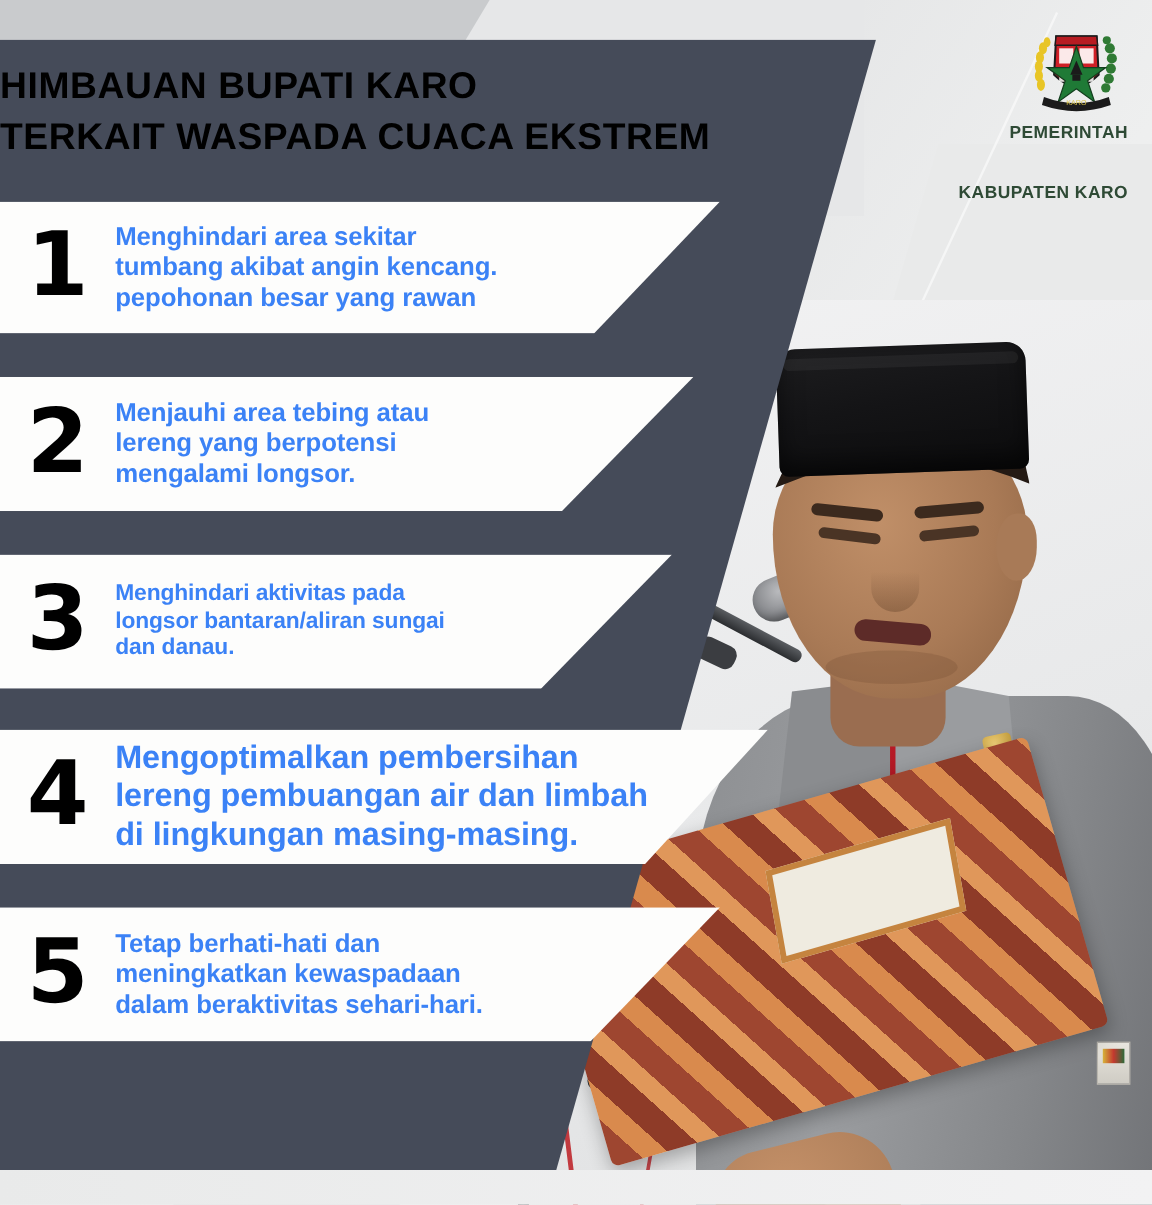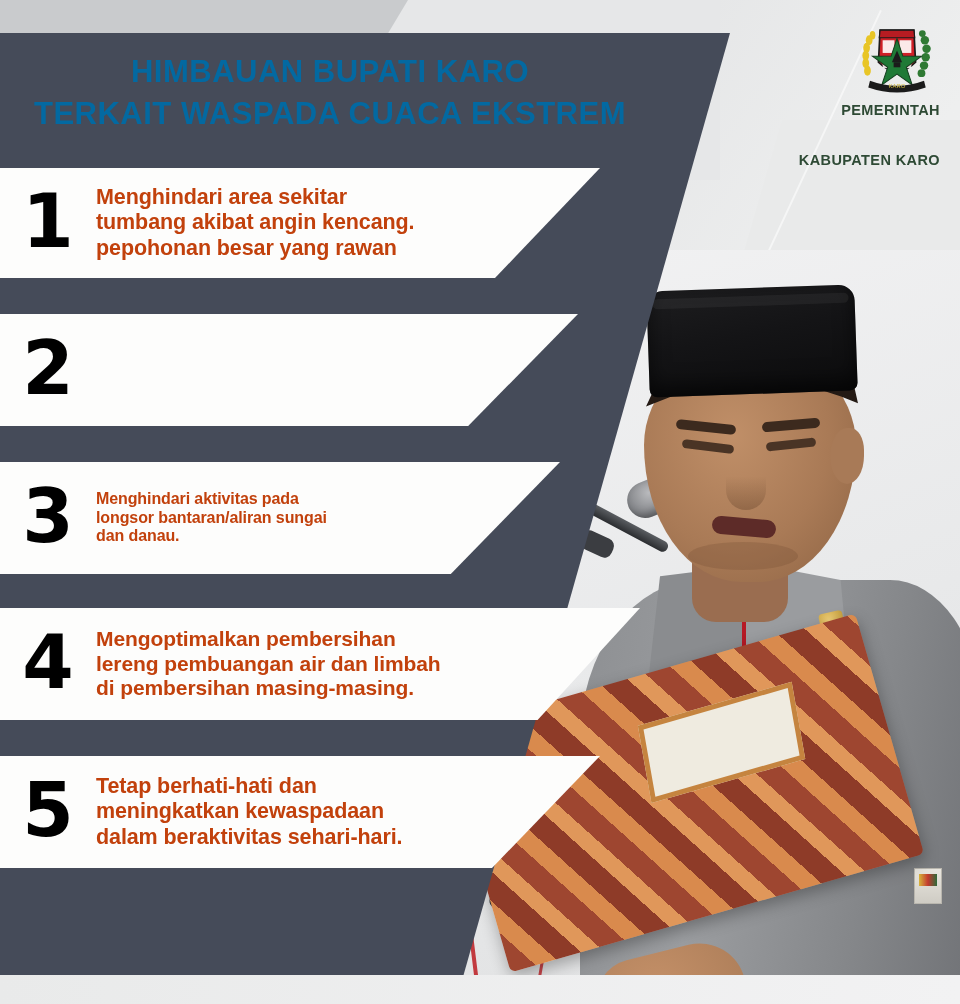--- a/index.html
+++ b/index.html
@@ -345,22 +345,22 @@
   
   .header {
     position: absolute;
     left: 0; top: 33px;
     width: 730px; height: 125px;
   }
   .header-title {
     position: absolute;
     left: 0; top: 18px;
     width: 660px;
-    text-align: center;
-    color: #0369a1;
+    text-align: left;
+    color: #000000;
     font-weight: bold;
     font-size: 31px;
     letter-spacing: .5px;
     line-height: 1.35;
   }
   .header-title .l2 { display: block; }
 
   
   .logo-block {
     position: absolute;
@@ -394,43 +394,43 @@
     text-align: center;
     font-family: "DejaVu Sans", sans-serif;
     font-weight: bold;
     font-size: 74px;
     line-height: 1;
     color: #000;
     padding-bottom: 4px;
   }
   .bar .txt {
     flex: 1 1 auto;
-    color: #c2410c;
+    color: #3b82f6;
     font-weight: bold;
     font-size: 21.5px;
     line-height: 1.18;
     letter-spacing: -.1px;
     padding-right: 10px;
   }
   .bar .txt span { display: block; }
 
   #bar1 { top: 168px;  width: 600px; height: 110px;
           clip-path: polygon(0 0, 100% 0, 82.5% 100%, 0 100%); }
   #bar2 { top: 314px;  width: 578px; height: 112px;
           clip-path: polygon(0 0, 100% 0, 81% 100%, 0 100%); }
   #bar3 { top: 462px;  width: 560px; height: 112px;
           clip-path: polygon(0 0, 100% 0, 80.5% 100%, 0 100%); }
   #bar4 { top: 608px;  width: 640px; height: 112px;
           clip-path: polygon(0 0, 100% 0, 84% 100%, 0 100%); }
   #bar5 { top: 756px;  width: 600px; height: 112px;
           clip-path: polygon(0 0, 100% 0, 82% 100%, 0 100%); }
 
   #bar1 .txt { font-size: 21.5px; }
-  #bar3 .txt { font-size: 16px; }
-  #bar4 .txt { font-size: 21px; }
+  #bar3 .txt { font-size: 19px; }
+  #bar4 .txt { font-size: 27px; }
 
   .bottom-strip {
     position: absolute;
     left: 0; bottom: 0;
     width: 100%; height: 29px;
     background: linear-gradient(90deg,#e9eaea,#f2f2f3);
   }
 </style>
 </head>
 <body>
@@ -542,37 +542,42 @@
     <div class="num">1</div>
     <div class="txt">
       <span>Menghindari area sekitar</span>
       <span>tumbang akibat angin kencang.</span>
       <span>pepohonan besar yang rawan</span>
     </div>
   </div>
 
   <div class="bar" id="bar2">
     <div class="num">2</div>
+    <div class="txt">
+      <span>Menjauhi area tebing atau</span>
+      <span>lereng yang berpotensi</span>
+      <span>mengalami longsor.</span>
+    </div>
   </div>
 
   <div class="bar" id="bar3">
     <div class="num">3</div>
     <div class="txt">
       <span>Menghindari aktivitas pada</span>
       <span>longsor bantaran/aliran sungai</span>
       <span>dan danau.</span>
     </div>
   </div>
 
   <div class="bar" id="bar4">
     <div class="num">4</div>
     <div class="txt">
       <span>Mengoptimalkan pembersihan</span>
       <span>lereng pembuangan air dan limbah</span>
-      <span>di pembersihan masing-masing.</span>
+      <span>di lingkungan masing-masing.</span>
     </div>
   </div>
 
   <div class="bar" id="bar5">
     <div class="num">5</div>
     <div class="txt">
       <span>Tetap berhati-hati dan</span>
       <span>meningkatkan kewaspadaan</span>
       <span>dalam beraktivitas sehari-hari.</span>
     </div>

